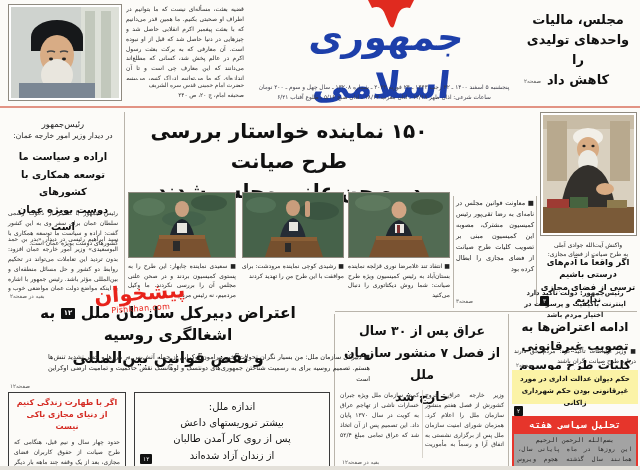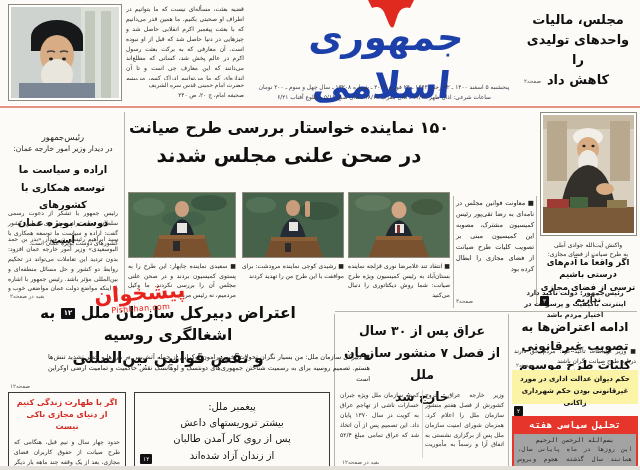--- a/index.html
+++ b/index.html
@@ -66,21 +66,21 @@
   <div class="abs" style="left:0;top:106px;width:640px;height:2px;background:#e29384;"></div>
 
   <div class="abs vline" style="left:124px;top:112px;height:184px;"></div>
   <div class="abs vline" style="left:453px;top:196px;height:112px;"></div>
   <div class="abs vline" style="left:536px;top:196px;height:110px;"></div>
   <div class="abs vline" style="left:334px;top:314px;height:156px;"></div>
   <div class="abs vline" style="left:508px;top:314px;height:156px;"></div>
   <div class="abs hline" style="left:335px;top:311px;width:302px;"></div>
 
   <div class="abs ctr" style="left:128px;top:116px;width:322px;">
-    <div class="headline-xl" style="font-size:16px;line-height:1.5;">۱۵۰ نماینده خواستار بررسی طرح صیانت</div>
+    <div class="headline-xl" style="font-size:20px;line-height:1.5;">۱۵۰ نماینده خواستار بررسی طرح صیانت</div>
     <div class="headline-xl" style="font-size:20px;line-height:1.5;">در صحن علنی مجلس شدند</div>
   </div>
 
   <div class="abs photo-frame" style="left:540px;top:112px;width:97px;height:124px;padding:2px;background:#fff;">
     <svg width="91" height="118" viewBox="0 0 91 118">
       <rect width="91" height="118" fill="#d9d0bf"></rect>
       <rect x="0" y="0" width="91" height="14" fill="#c8bca6"></rect>
       <rect x="4" y="6" width="20" height="60" fill="#b8a98e"></rect>
       <rect x="67" y="6" width="20" height="60" fill="#b8a98e"></rect>
       <ellipse cx="45" cy="22" rx="15" ry="9" fill="#f2efe8"></ellipse>
@@ -150,21 +150,21 @@
       <ellipse cx="50" cy="17" rx="7.5" ry="8.5" fill="#d2a584"></ellipse>
       <path d="M33 64 Q36 30 50 27 Q64 30 67 64 Z" fill="#20262e"></path>
       <rect x="46" y="31" width="9" height="9" fill="#e8e6e0"></rect>
       <rect x="48" y="32" width="3" height="8" fill="#7e2f2f"></rect>
       <path d="M20 64 L27 45 L73 45 L80 64 Z" fill="#7a5230"></path>
       <rect x="27" y="43" width="46" height="4" fill="#8f6238"></rect>
     </svg>
   </div>
   <div class="abs caption jc" style="left:348px;top:261px;width:102px;">■ انتقاد تند غلامرضا نوری قزلجه نماینده بستان‌آباد به رئیس کمیسیون ویژه طرح صیانت: شما روش دیکتاتوری را دنبال می‌کنید</div>
 
-  <div class="abs ctr" style="left:8px;top:132px;width:110px;">
+  <div class="abs ctr" style="left:8px;top:119px;width:110px;">
     <div style="font-size:8.5px;color:#222;">رئیس‌جمهور</div>
     <div style="font-size:7.5px;color:#222;margin-top:2px;">در دیدار وزیر امور خارجه عمان:</div>
     <div style="font-size:10px;font-weight:bold;line-height:1.75;margin-top:8px;color:#101010;">
       <div>اراده و سیاست ما</div>
       <div>توسعه همکاری با کشورهای</div>
       <div>دوست بویژه عمان است</div>
     </div>
   </div>
   <div class="abs tiny jc" style="left:8px;top:208px;width:110px;">رئیس جمهور با تشکر از دعوت رسمی سلطان عمان برای سفر وی به این کشور گفت: اراده و سیاست ما توسعه همکاری با کشورهای دوست بویژه عمان است.</div>
   <div class="abs tiny jc" style="left:8px;top:234px;width:110px;height:58px;overflow:hidden;">سید ابراهیم رئیسی در دیدار «بدر بن حمد البوسعیدی» وزیر امور خارجه عمان افزود: بدون تردید این تعاملات می‌تواند در تحکیم روابط دو کشور و حل مسائل منطقه‌ای و بین‌المللی مؤثر باشد. رئیس جمهور با اشاره به اینکه مواضع دولت عمان مواضعی خوب و متین بوده است و تفاوت قابل توجهی با رفتار برخی کشورهای منطقه دارد، خاطرنشان کرد: توجه عمان به فلسطین و یمن و مسائل منطقه قابل توجه است.</div>
@@ -189,21 +189,21 @@
   <div class="abs" style="left:8px;top:392px;width:118px;height:76px;border:1px solid #3a3a3a;box-sizing:border-box;padding:4px 5px;background:#fcfbf8;">
     <div class="ctr" style="font-size:8px;font-weight:bold;color:#d42a22;line-height:1.5;">
       <div>اگر با طهارت زندگی کنیم</div>
       <div>از دنیای مجازی باکی نیست</div>
     </div>
     <div class="tiny jc" style="margin-top:4px;height:34px;overflow:hidden;">حدود چهار سال و نیم قبل، هنگامی که طرح صیانت از حقوق کاربران فضای مجازی، بعد از یک وقفه چند ماهه بار دیگر در مجلس مطرح شد، روزنامه جمهوری اسلامی در مقاله‌ای با عنوانی مشابه به این موضوع پرداخت.</div>
   </div>
 
   <div class="abs" style="left:134px;top:392px;width:196px;height:76px;border:1px solid #3a3a3a;box-sizing:border-box;padding:6px 6px 2px;background:#fcfbf8;">
     <div class="ctr" style="font-size:10px;line-height:1.62;color:#111;">
-      <div>پیغمبر ملل:</div>
+      <div>اندازه ملل:</div>
       <div>بیشتر تروریستهای داعش</div>
       <div>پس از روی کار آمدن طالبان</div>
       <div>از زندان آزاد شده‌اند</div>
     </div>
     <div class="blackbox abs" style="left:5px;bottom:3px;">۱۲</div>
   </div>
 
   <div class="abs ctr" style="left:340px;top:320px;width:164px;font-weight:bold;font-size:12.5px;line-height:1.75;color:#101010;">
     <div>عراق پس از ۳۰ سال</div>
     <div>از فصل ۷ منشور سازمان ملل</div>

